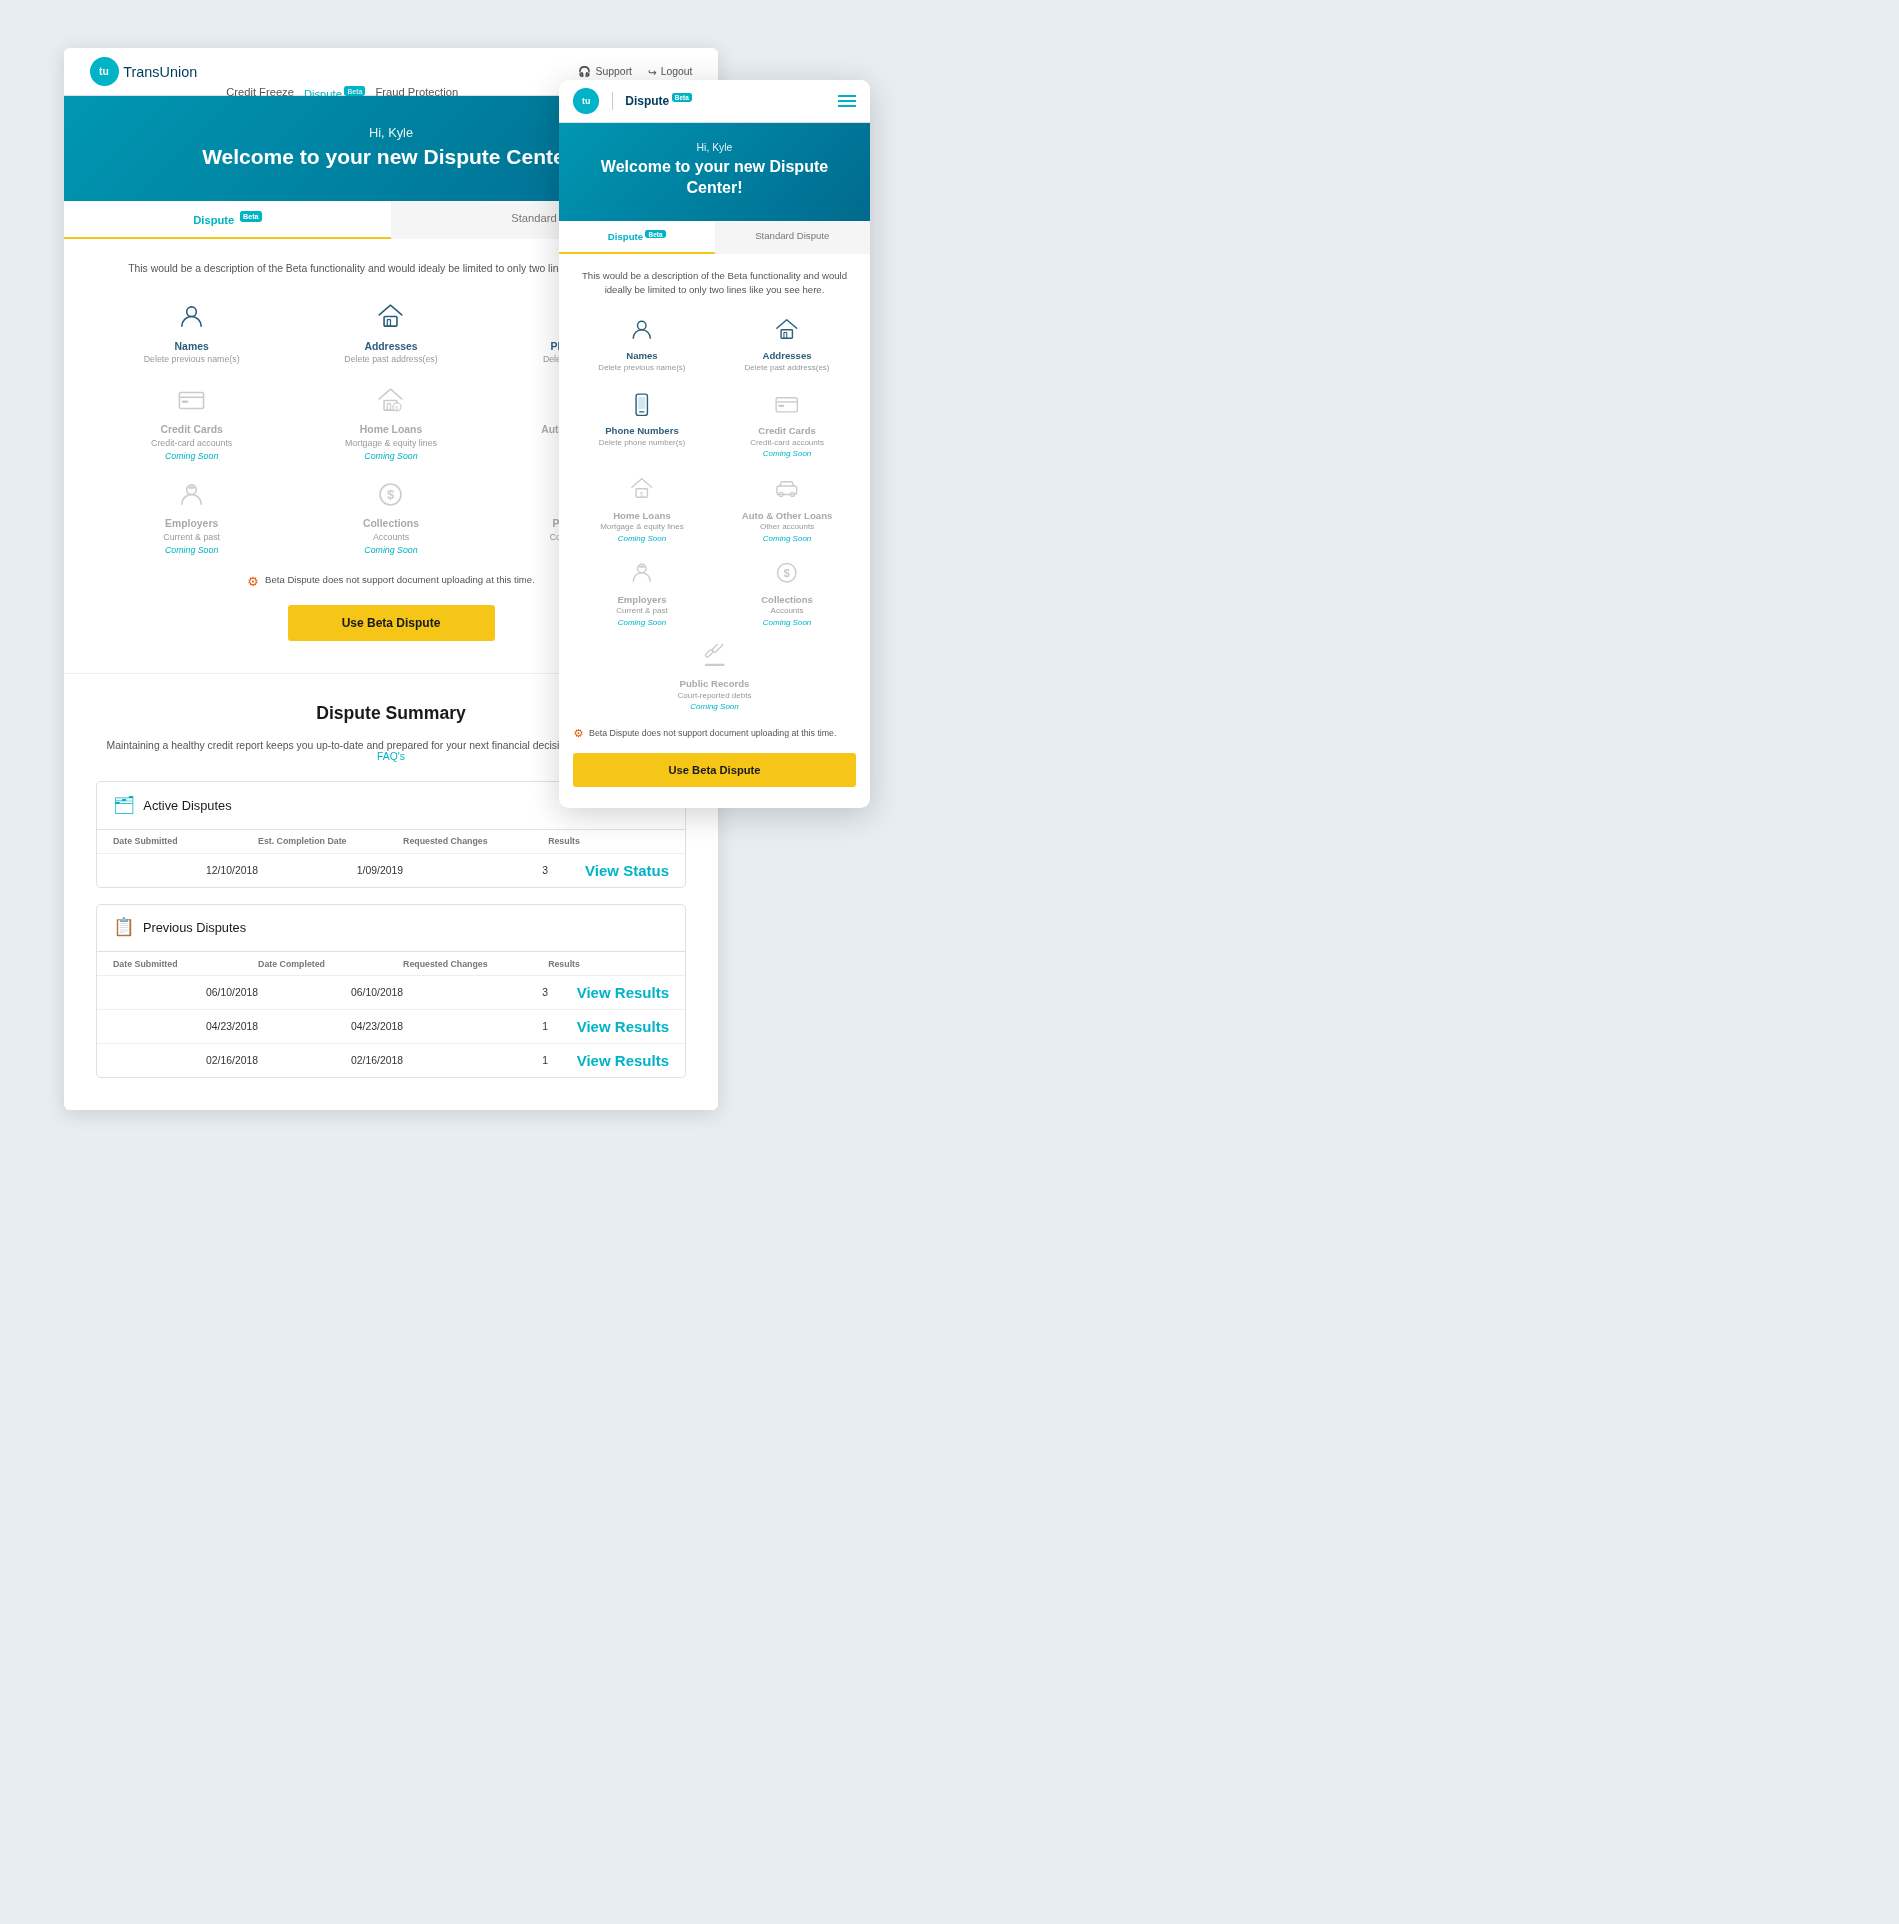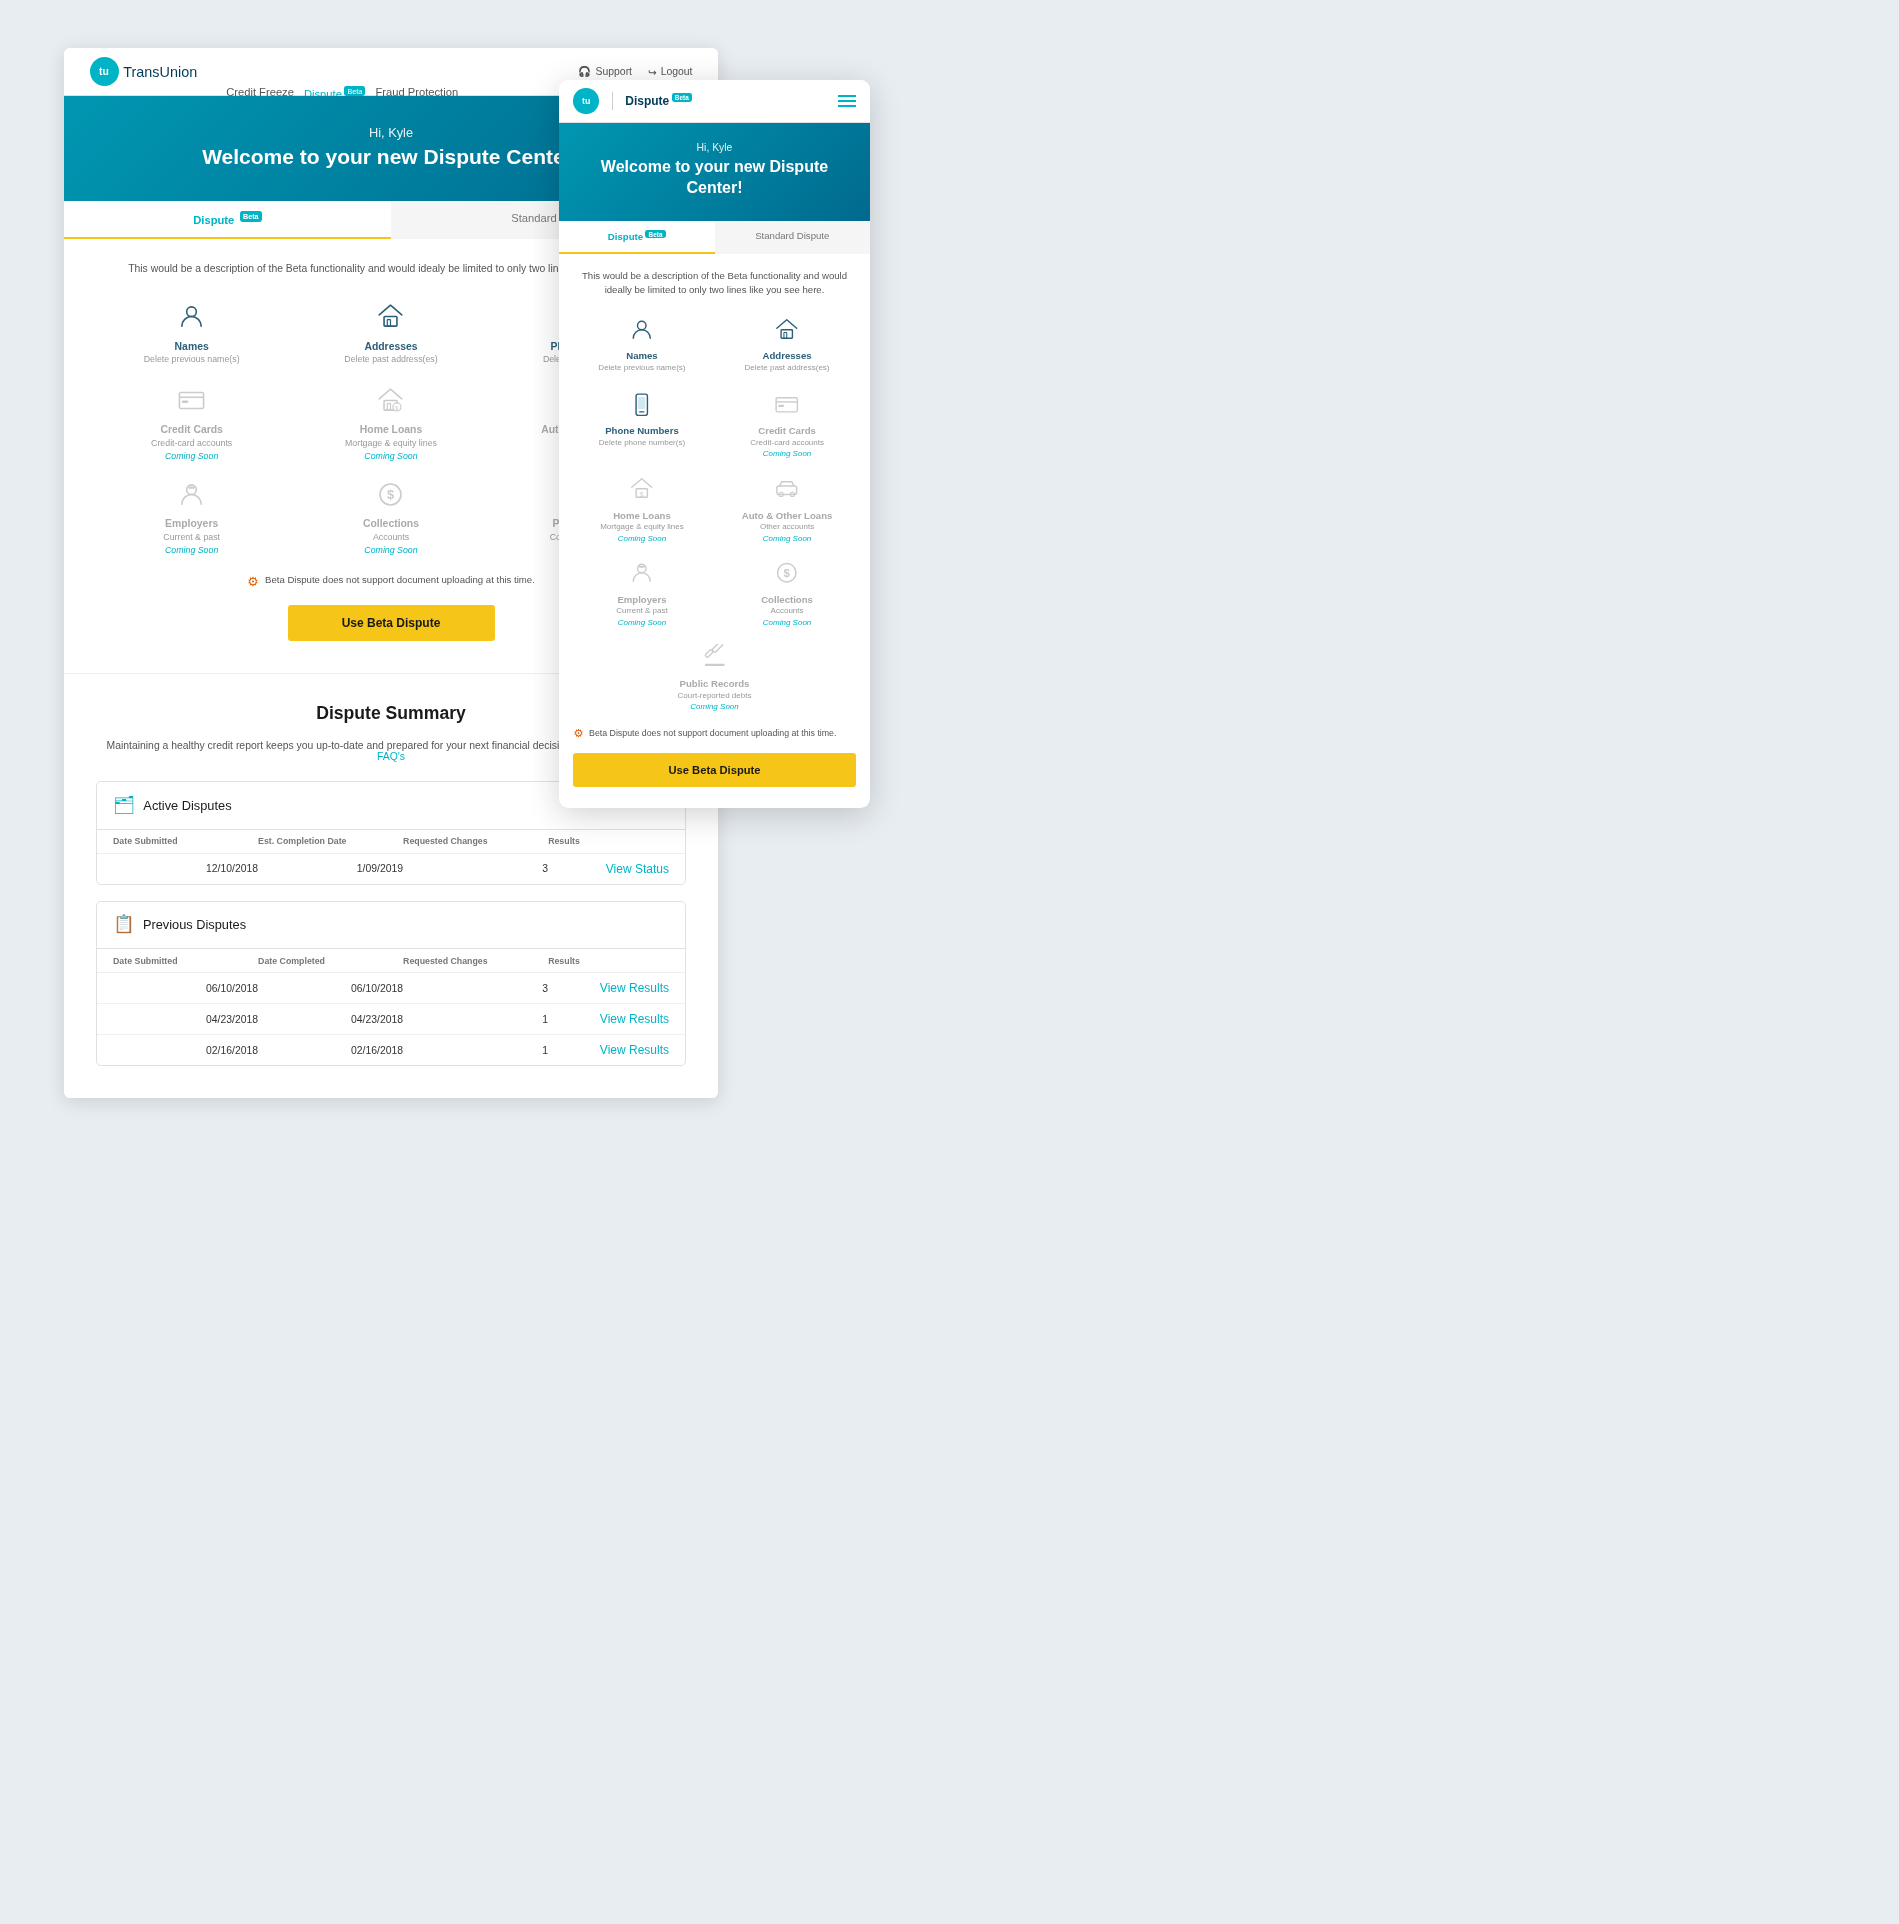--- a/index.html
+++ b/index.html
@@ -286,21 +286,21 @@
       display: grid;
       grid-template-columns: 1.2fr 1.2fr 1.2fr 1fr;
       padding: 8px 16px;
       font-size: 10.4px;
       color: #333;
       border-bottom: 0.8px solid #f0f0f0;
       align-items: center;
       text-align: right;
     }
     .disputes-row:last-child { border-bottom: none; }
-    .view-status-link { color: #00b3c6; font-size: 12px; cursor: pointer; text-decoration: none; }
+    .view-status-link { color: #00b3c6; font-size: 15px; cursor: pointer; text-decoration: none; font-weight: bold; }
 
     
     .mobile-card {
       position: absolute;
       top: 80px;
       left: 559px;
       width: 311px;
       background: #fff;
       border-radius: 9.6px;
       box-shadow: 0 6.4px 32px rgba(0,0,0,0.18);

